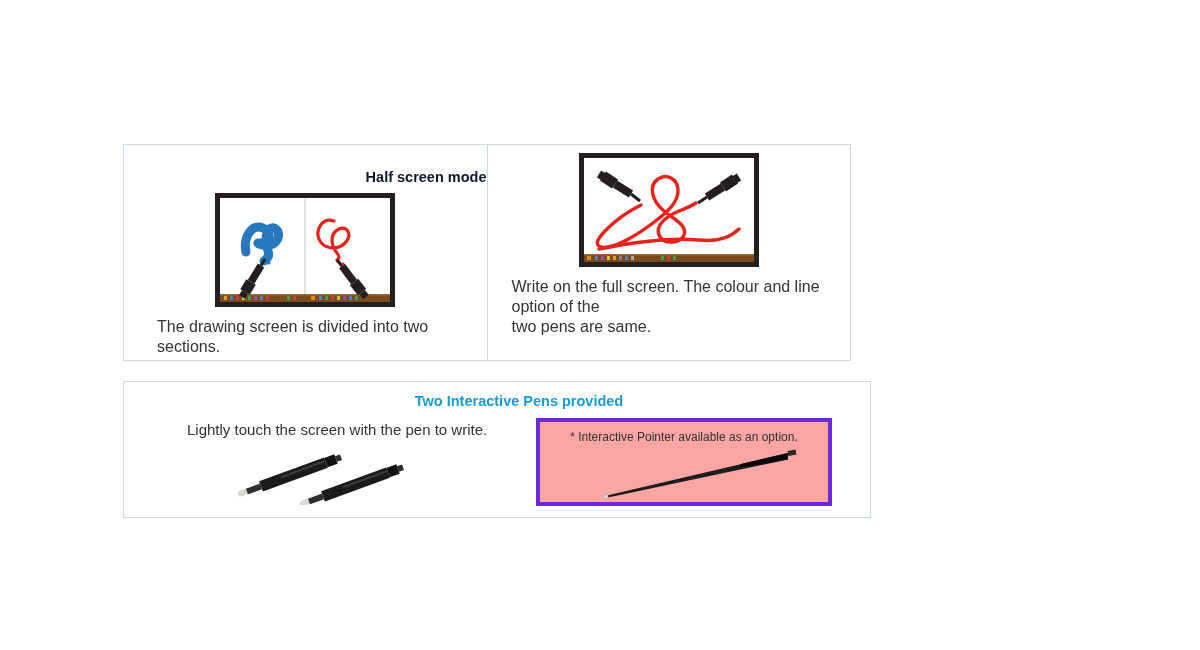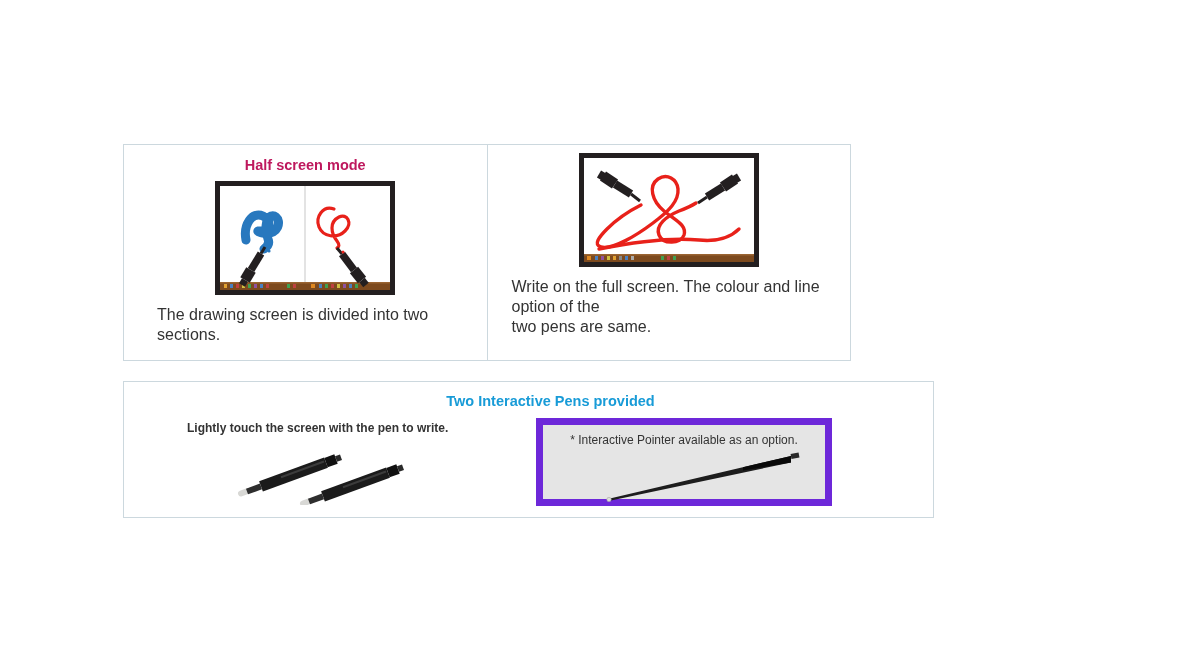--- a/index.html
+++ b/index.html
@@ -10,42 +10,42 @@
     color:#333333;
   }
   .top-box {
     position:absolute; left:123px; top:144px; width:728px; height:217px;
     box-sizing:border-box; border:1px solid #ccd8de; background:#fff;
     display:flex;
   }
   .cell { flex:1; position:relative; }
   .cell-left { border-right:1px solid #ccd8de; }
   .panel-title {
-    margin-top:12px; text-align:center;
-    color:#be185d; font-size:14.5px; font-weight:bold;
+    margin-top:24px; text-align:right;
+    color:#0f172a; font-size:14.5px; font-weight:bold;
   }
   .screen-svg { display:block; margin:8px auto 0 auto; }
   .caption { margin:10px 0 0 33px; font-size:16px; line-height:20px; color:#333; }
   .caption-full { margin-left:24px; }
 
   .bottom-box {
-    position:absolute; left:123px; top:381px; width:811px; height:137px;
+    position:absolute; left:123px; top:381px; width:748px; height:137px;
     box-sizing:border-box; border:1px solid #ccd8de; background:#fff;padding-left:44px;
   }
   .bottom-title {
     margin-top:11px; text-align:center;
     color:#189bd7; font-size:14.5px; font-weight:bold;
   }
   .pens-caption {
-    position:absolute; left:63px; top:39px; font-size:12px; color:#333;font-weight:bold;
+    position:absolute; left:63px; top:39px; font-size:15px; color:#333;
   }
   .pens-svg { position:absolute; left:112px; top:57px; }
   .option-box {
     position:absolute; left:412px; top:36px; width:296px; height:88px;
-    box-sizing:border-box; border:7px solid #6d28d9; background:#e5e5e5;
+    box-sizing:border-box; border:4px solid #6d28d9; background:#fca5a5;
   }
   .option-note {
     margin-top:8px; text-align:center; font-size:12px; color:#333;
   }
   .pointer-svg { position:absolute; left:0; top:0; }
 </style>
 </head>
 <body>
 
 <div class="top-box">

